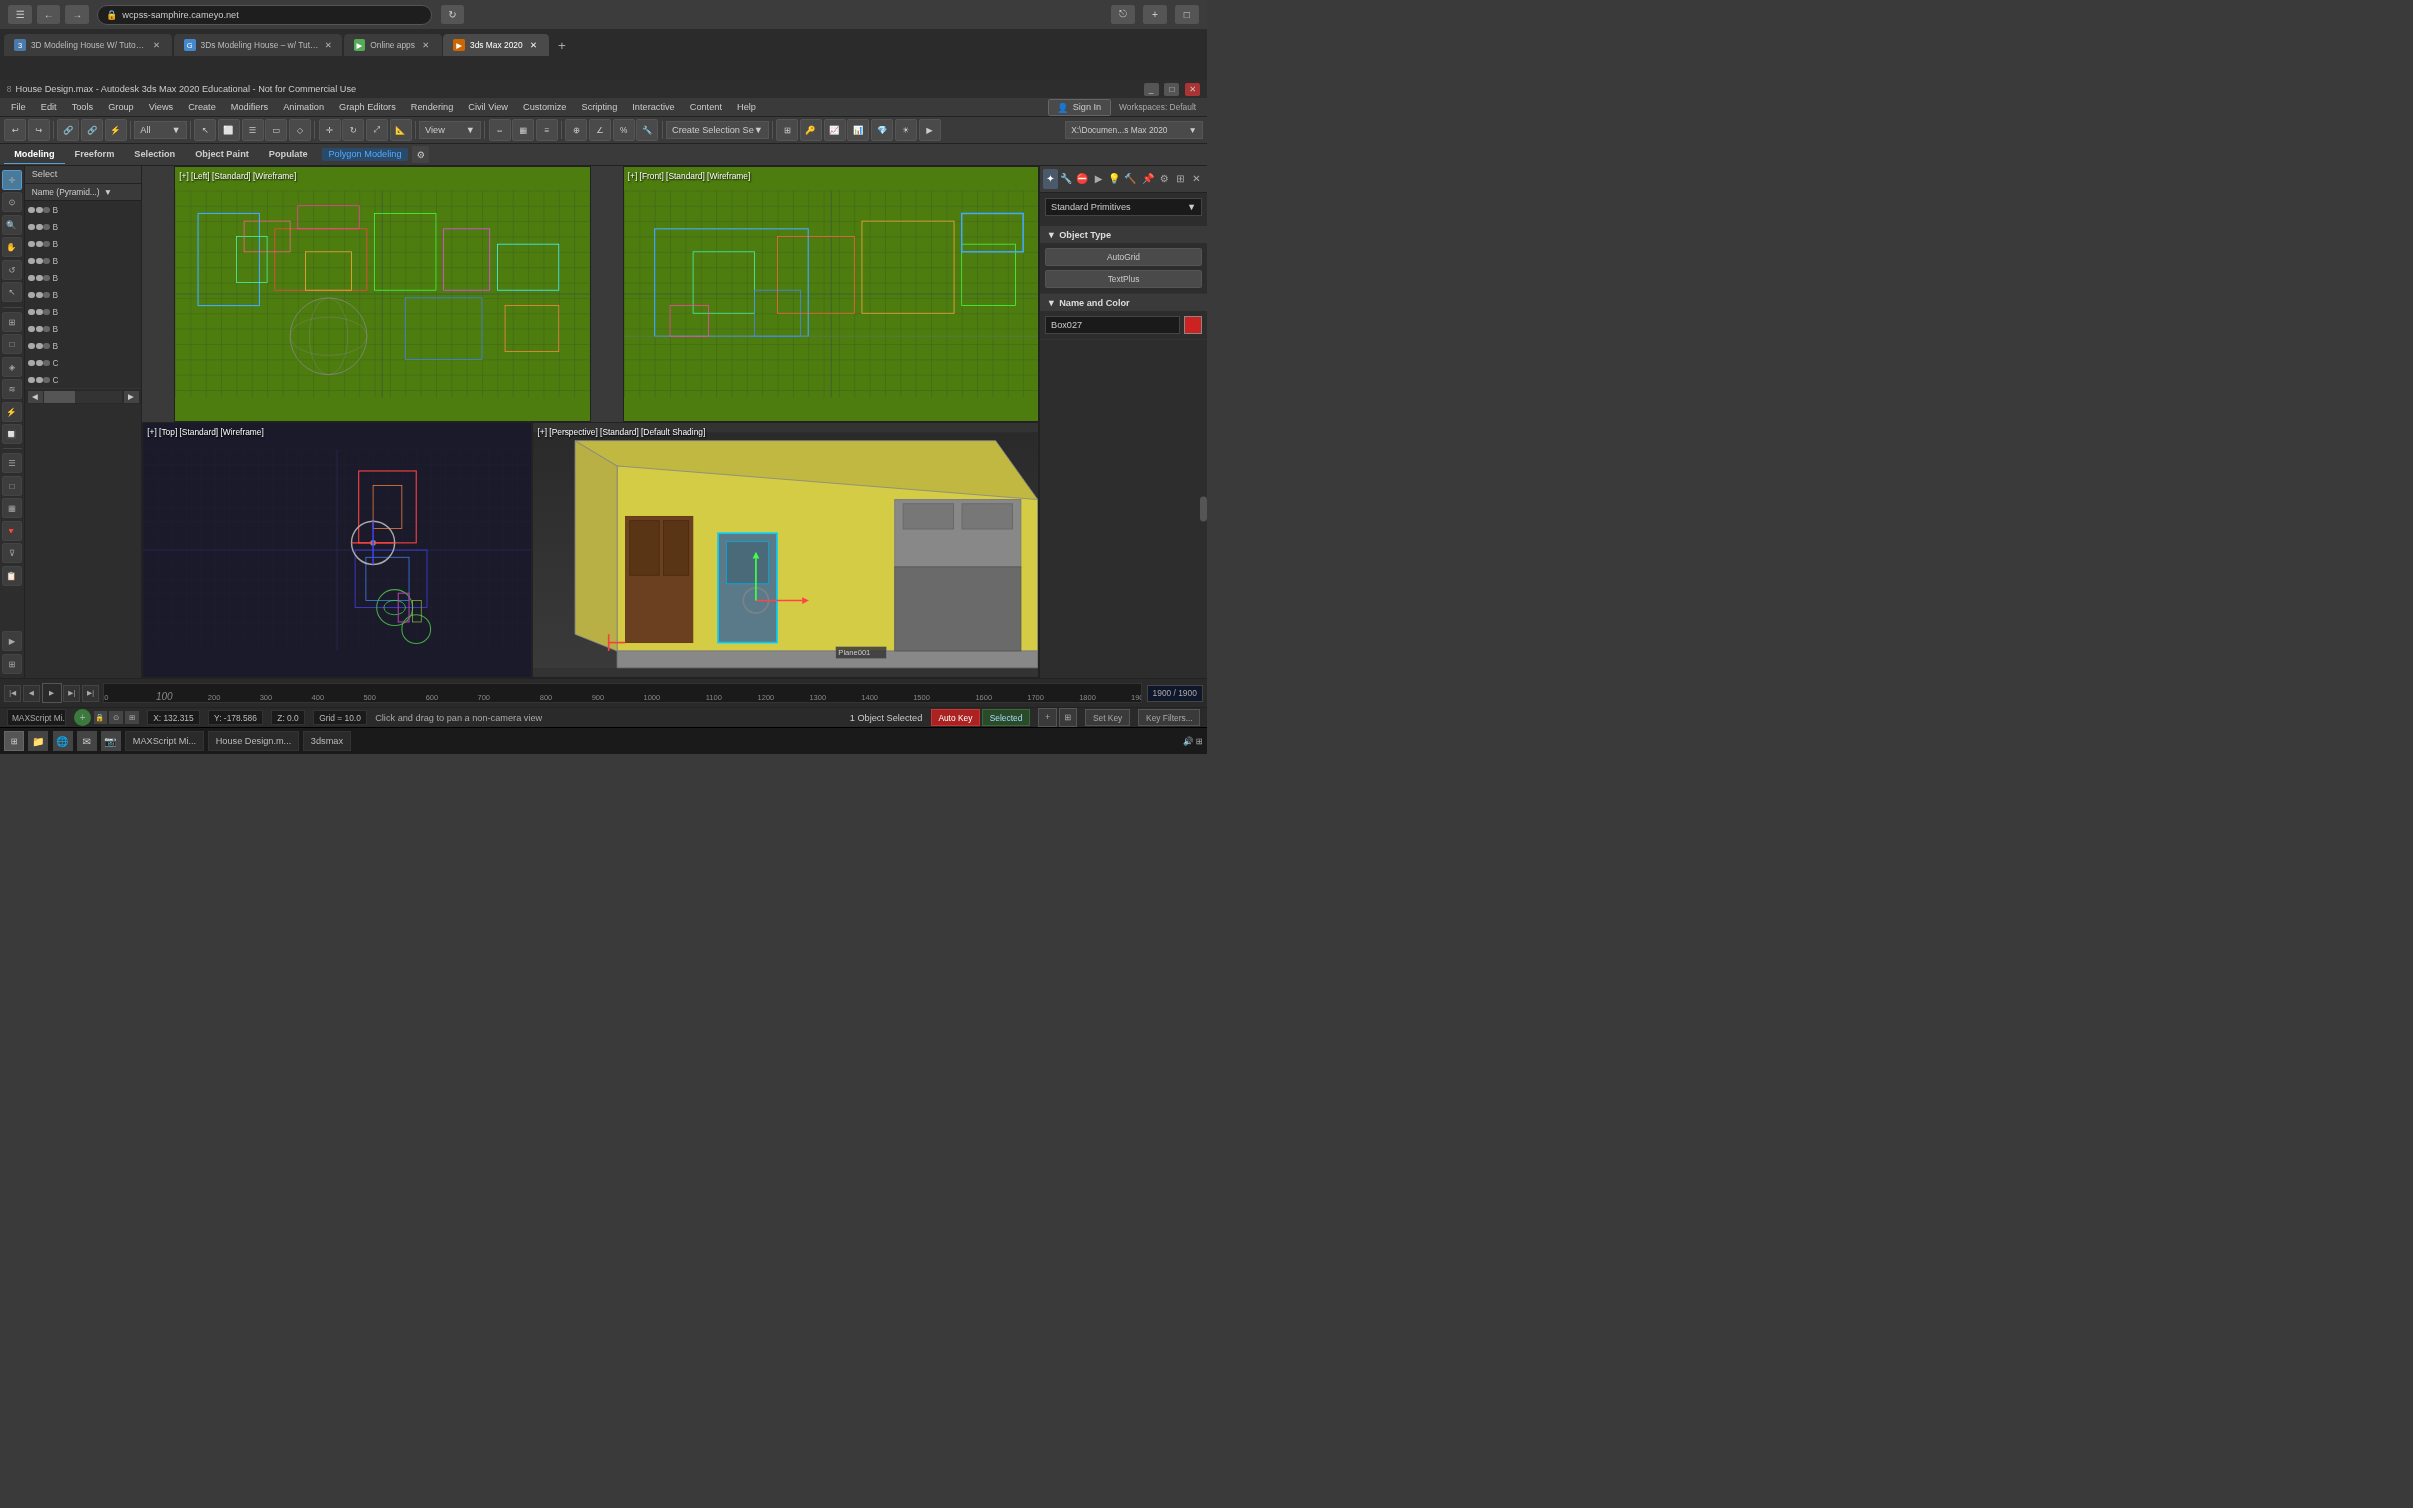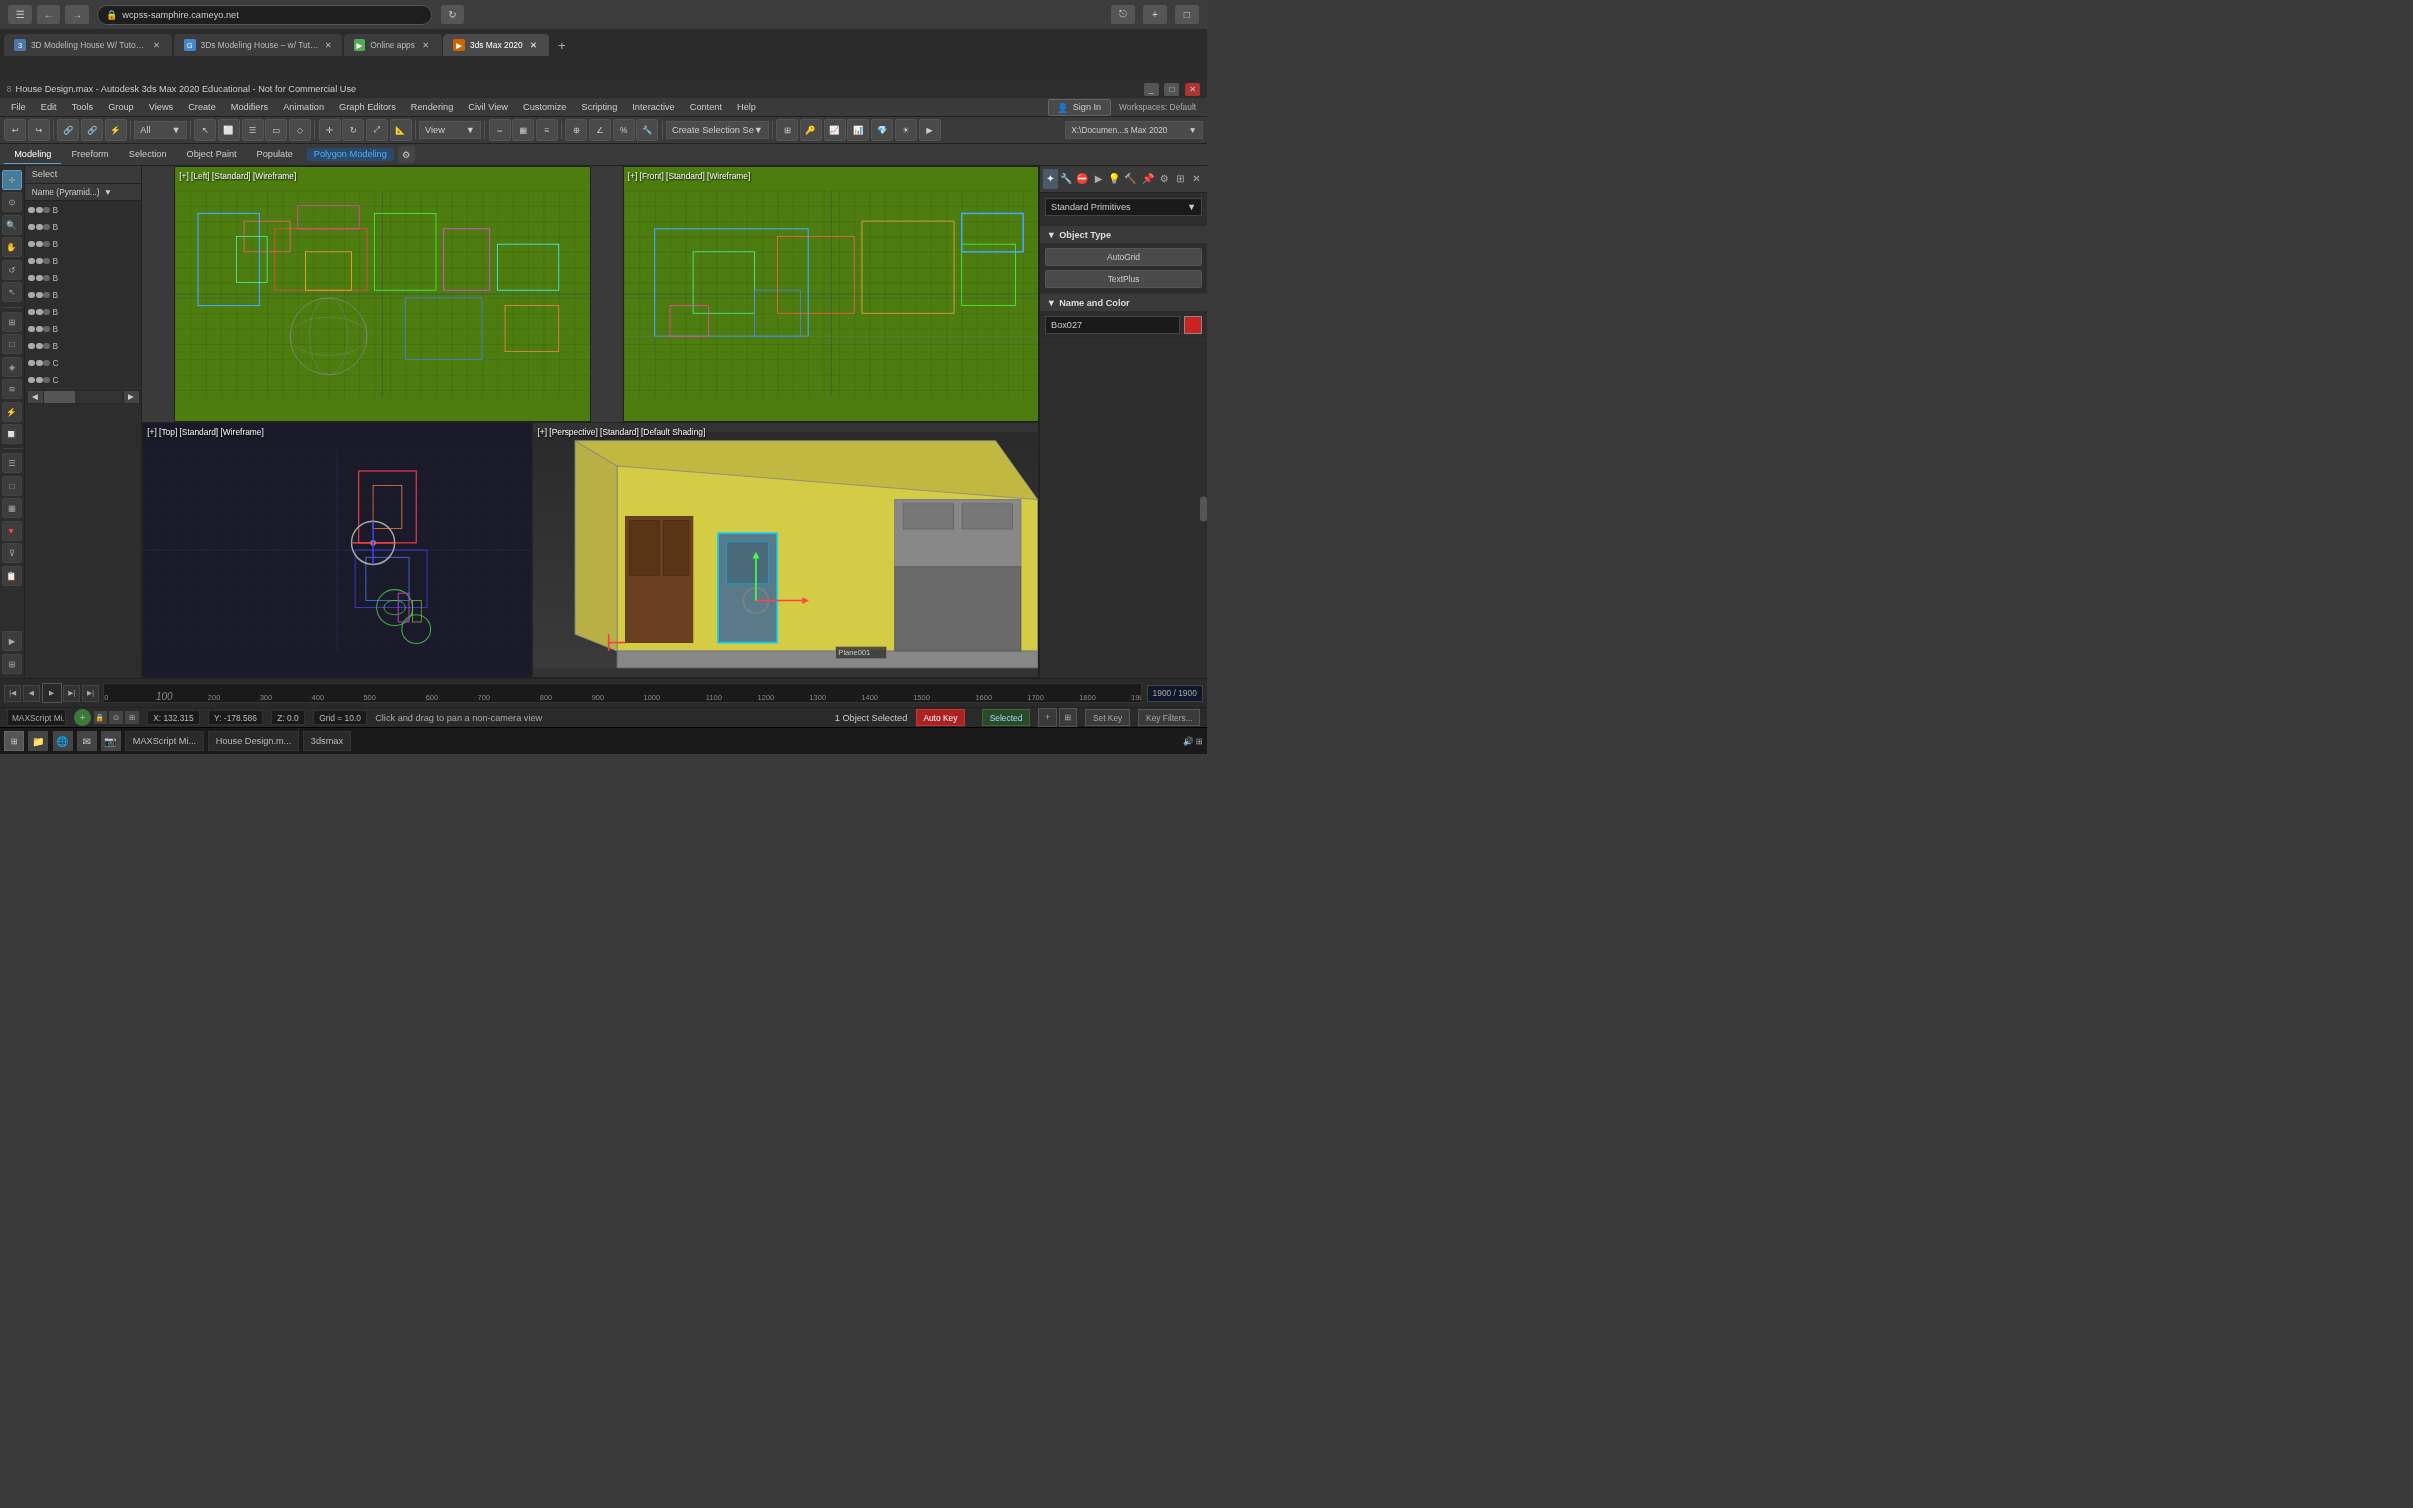--- a/index.html
+++ b/index.html
@@ -30,21 +30,21 @@
 
     
     .toolbar { background: #3a3a3a; height: 27px; display: flex; align-items: center; padding: 1.7px 4.2px; gap: 1.7px; border-bottom: 0.8px solid #222; }
     .tool-btn { width: 22px; height: 22px; background: #4a4a4a; border: 0.8px solid #555; display: flex; align-items: center; justify-content: center; cursor: pointer; color: #ccc; font-size: 8.4px; border-radius: 1.7px; flex-shrink: 0; }
     .tool-separator { width: 0.8px; height: 18.4px; background: #555; margin: 0 1.7px; }
     .tool-dropdown { background: #4a4a4a; border: 0.8px solid #555; height: 18.4px; display: flex; align-items: center; padding: 0 5px; font-size: 9.2px; color: #ccc; cursor: pointer; gap: 21px; }
     .create-sel-btn { background: #4a4a4a; border: 0.8px solid #555; height: 18.4px; padding: 0 5px; display: flex; align-items: center; font-size: 9.2px; color: #ccc; cursor: pointer; }
 
     
     .mode-bar { background: #3a3a3a; height: 22px; display: flex; align-items: center; padding: 0 4.2px; gap: 0; border-bottom: 0.8px solid #222; }
-    .mode-tab { padding: 2.5px 10px; height: 20px; display: flex; align-items: center; cursor: pointer; font-size: 9.2px; color: #ccc; border-bottom: 1.7px solid transparent; }
+    .mode-tab { padding: 2.5px 10px; height: 20px; display: flex; align-items: center; cursor: pointer; font-size: 9.2px; color: #ccc; border-bottom: 1.7px solid transparent; font-weight: bold; }
     .mode-tab.active { color: #fff; border-bottom-color: #5a9fd4; }
     .poly-label { background: #2a4a6a; padding: 1.7px 6.7px; color: #5af; font-size: 9.2px; margin-left: 4.2px; border-radius: 1.7px; }
 
     
     .main-area { display: flex; flex: 1; overflow: hidden; }
 
     
     .left-sidebar { width: 25px; background: #2d2d2d; display: flex; flex-direction: column; align-items: center; padding: 4.2px 2.5px; gap: 2.5px; border-right: 0.8px solid #222; flex-shrink: 0; }
     .sidebar-icon { width: 20px; height: 20px; background: #3d3d3d; border: 0.8px solid #444; display: flex; align-items: center; justify-content: center; cursor: pointer; font-size: 8.4px; color: #aaa; border-radius: 1.7px; }
     .sidebar-icon.active { background: #4a7a9a; border-color: #5a9acd; }
@@ -673,21 +673,21 @@
     </div>
 
     <div class="coord-display">X: <span>132.315</span></div>
     <div class="coord-display">Y: <span>-178.586</span></div>
     <div class="coord-display">Z: <span>0.0</span></div>
     <div class="coord-display">Grid = 10.0</div>
 
     <div style="flex:1;font-size:9.2px;color:#aaa;">Click and drag to pan a non-camera view</div>
     <div style="font-size:9.2px;color:#ccc;">1 Object Selected</div>
 
-    <div style="display:flex;gap:17px;align-items:center;">
+    <div style="display:flex;gap:2px;align-items:center;">
       <div style="background:#aa2222;border:0.8px solid #cc3333;height:17px;padding:0 6.7px;display:flex;align-items:center;font-size:8.4px;cursor:pointer;color:#fff;">
         <span>Auto Key</span>
       </div>
       <div style="background:#2a4a2a;border:0.8px solid #3a6a3a;height:17px;padding:0 6.7px;display:flex;align-items:center;font-size:8.4px;cursor:pointer;color:#adf;">
         <span>Selected</span>
       </div>
     </div>
 
     <div style="display:flex;gap:1.7px;">
       <div style="width:18.4px;height:18.4px;background:#3a3a3a;border:0.8px solid #555;display:flex;align-items:center;justify-content:center;font-size:8.4px;cursor:pointer;">+</div>

